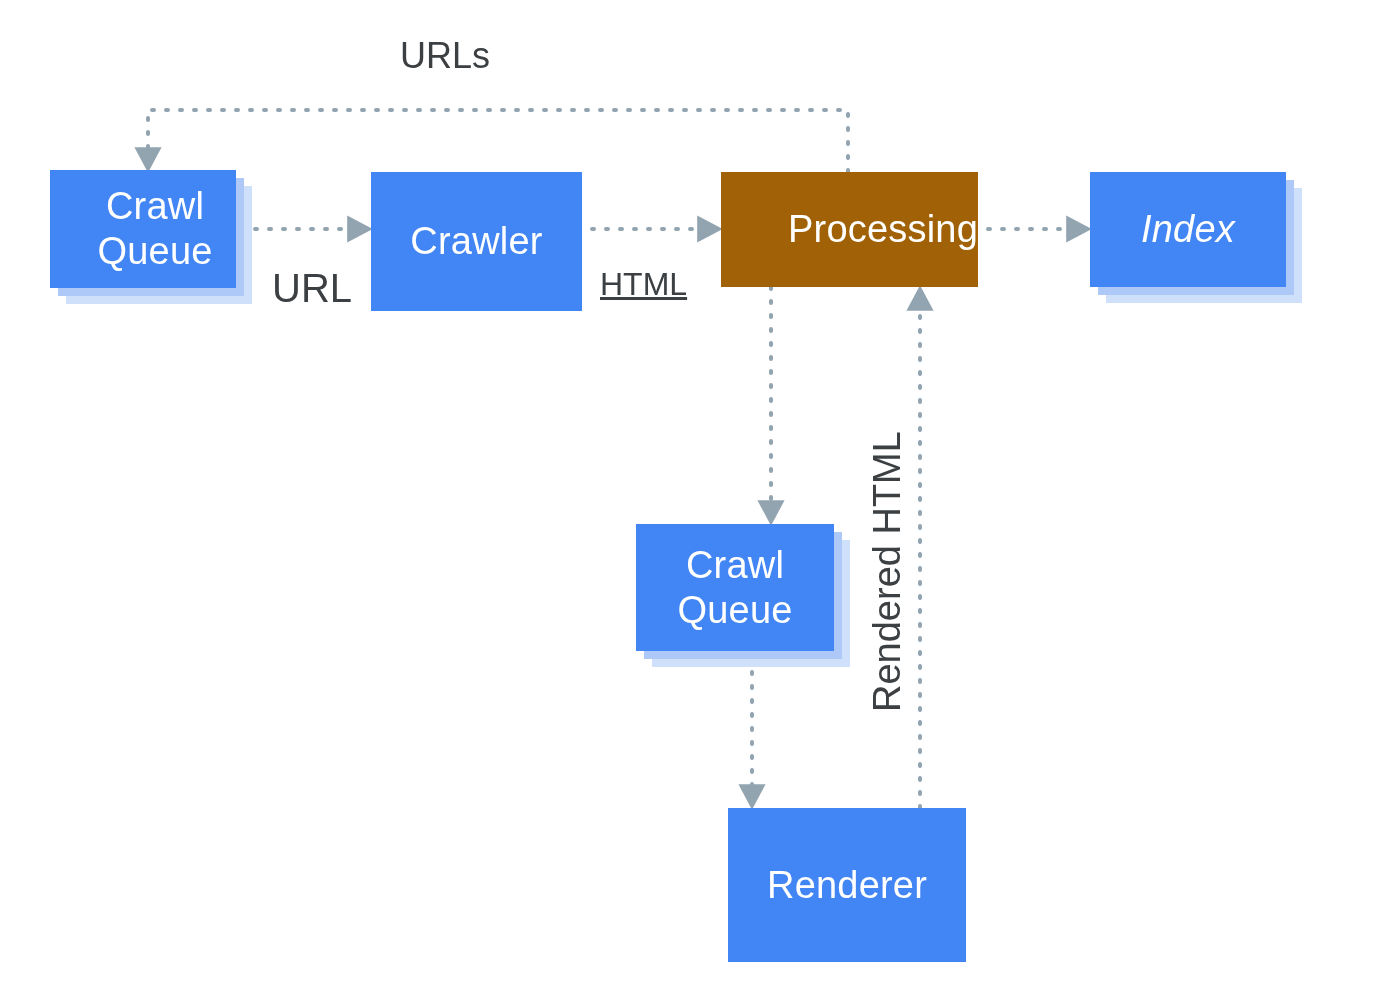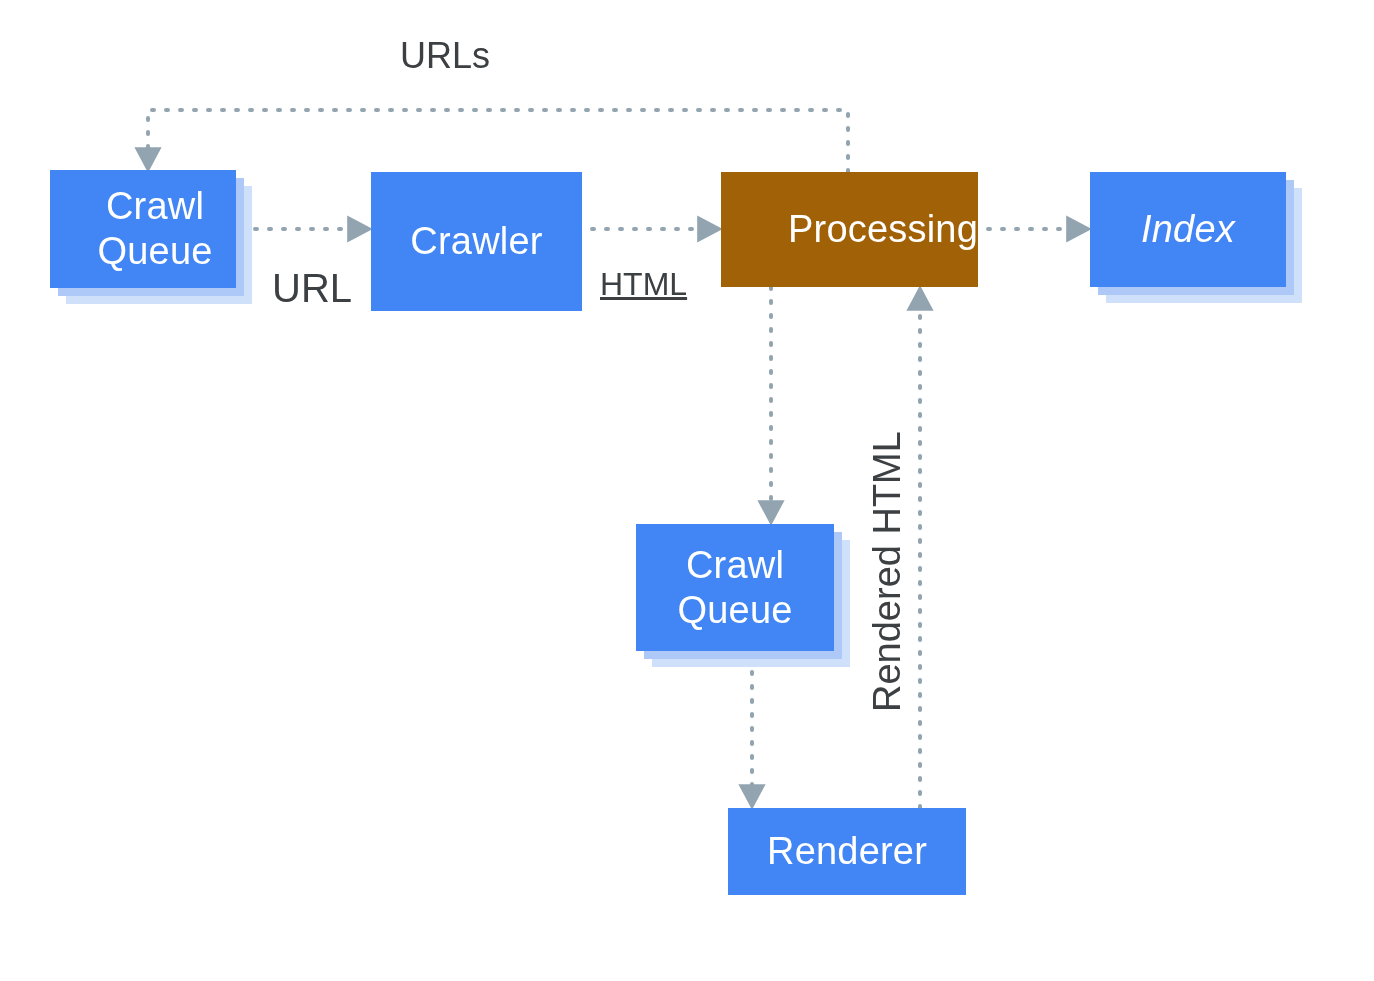--- a/index.html
+++ b/index.html
@@ -135,21 +135,21 @@
 
   <div class="node" style="left:1090px; top:172px; width:196px; height:115px; background:#4285f4; font-size:38px;font-style:italic;">
     <span class="node-label">Index</span>
   </div>
 
   <div class="node" style="left:636px; top:524px; width:198px; height:127px; background:#4285f4; font-size:38px;">
     <span class="node-label">Crawl
 Queue</span>
   </div>
 
-  <div class="node" style="left:728px; top:808px; width:238px; height:87px; background:#4285f4; font-size:38px;">
+  <div class="node" style="left:728px; top:808px; width:238px; height:154px; background:#4285f4; font-size:38px;">
     <span class="node-label">Renderer</span>
   </div>
 
   <div class="edge-label" style="left:400px; top:35px; font-size:36px;">URLs</div>
 
   <div class="edge-label" style="left:272px; top:266px; font-size:40px;">URL</div>
 
   <div class="edge-label" style="left:600px; top:266px; font-size:32px;text-decoration:underline;">HTML</div>
 
   <div class="edge-label vertical" style="left:866px; top:712px; font-size:38px; transform: rotate(-90deg);">Rendered HTML</div>

